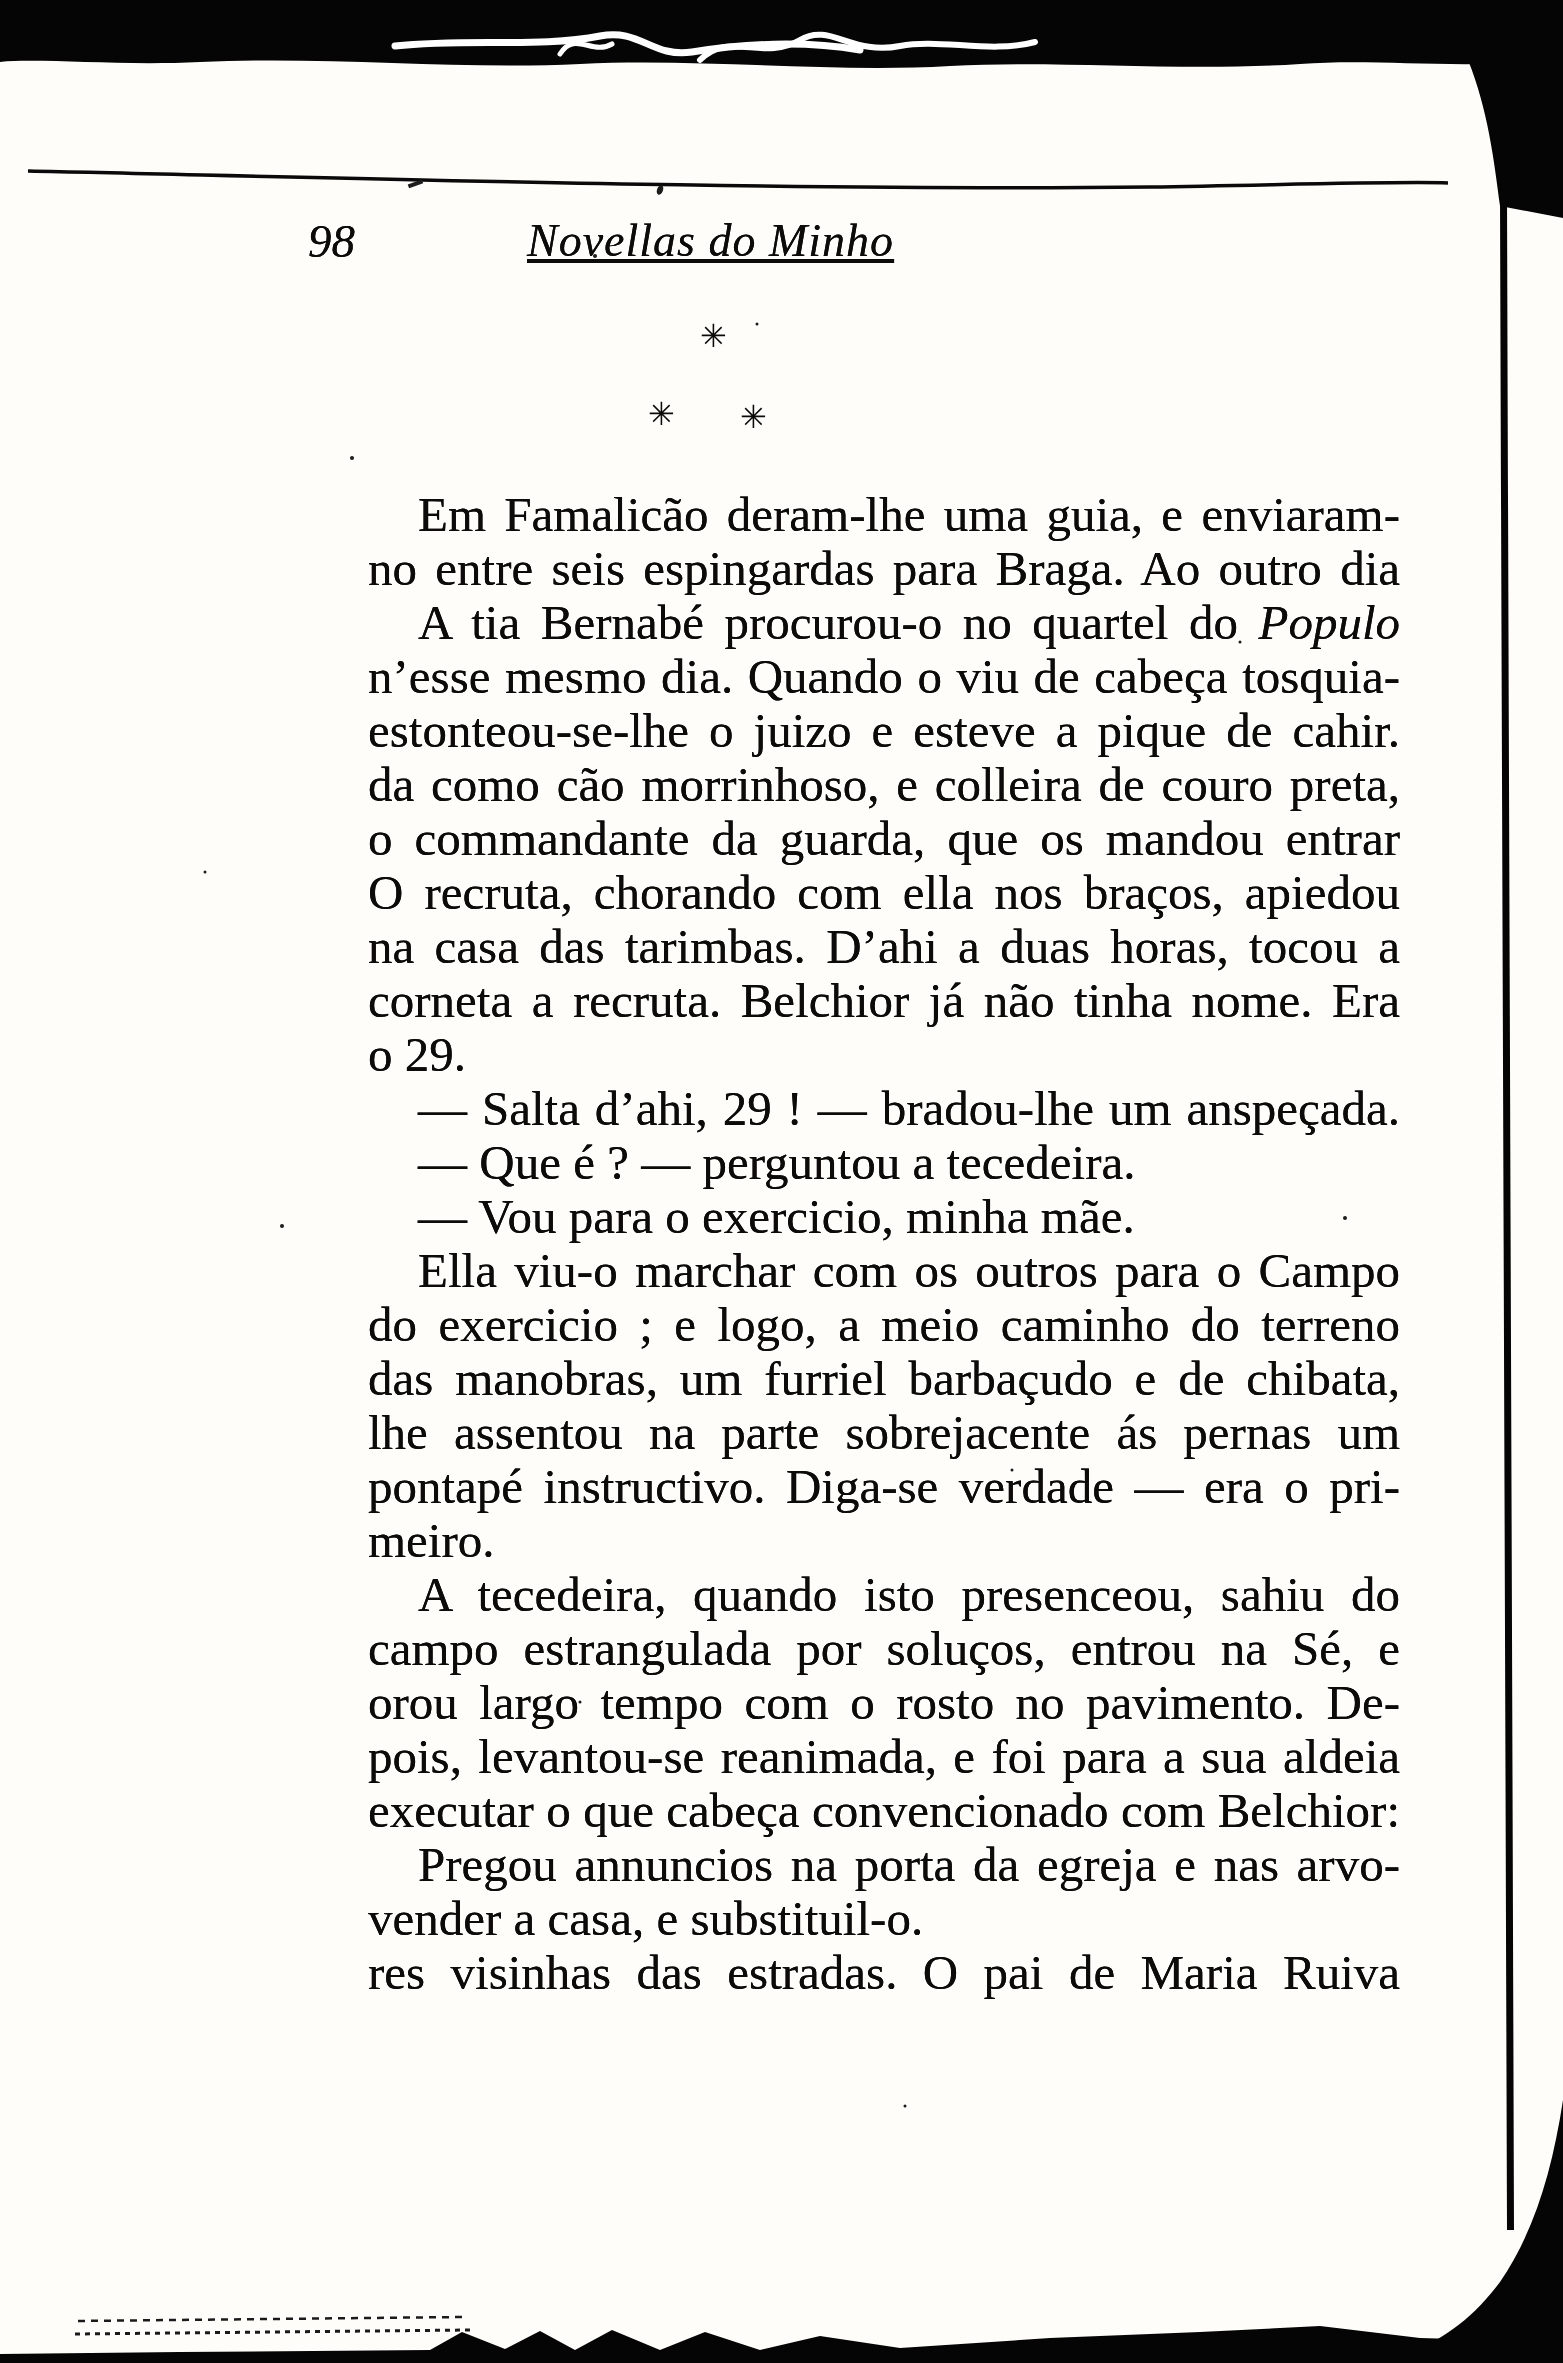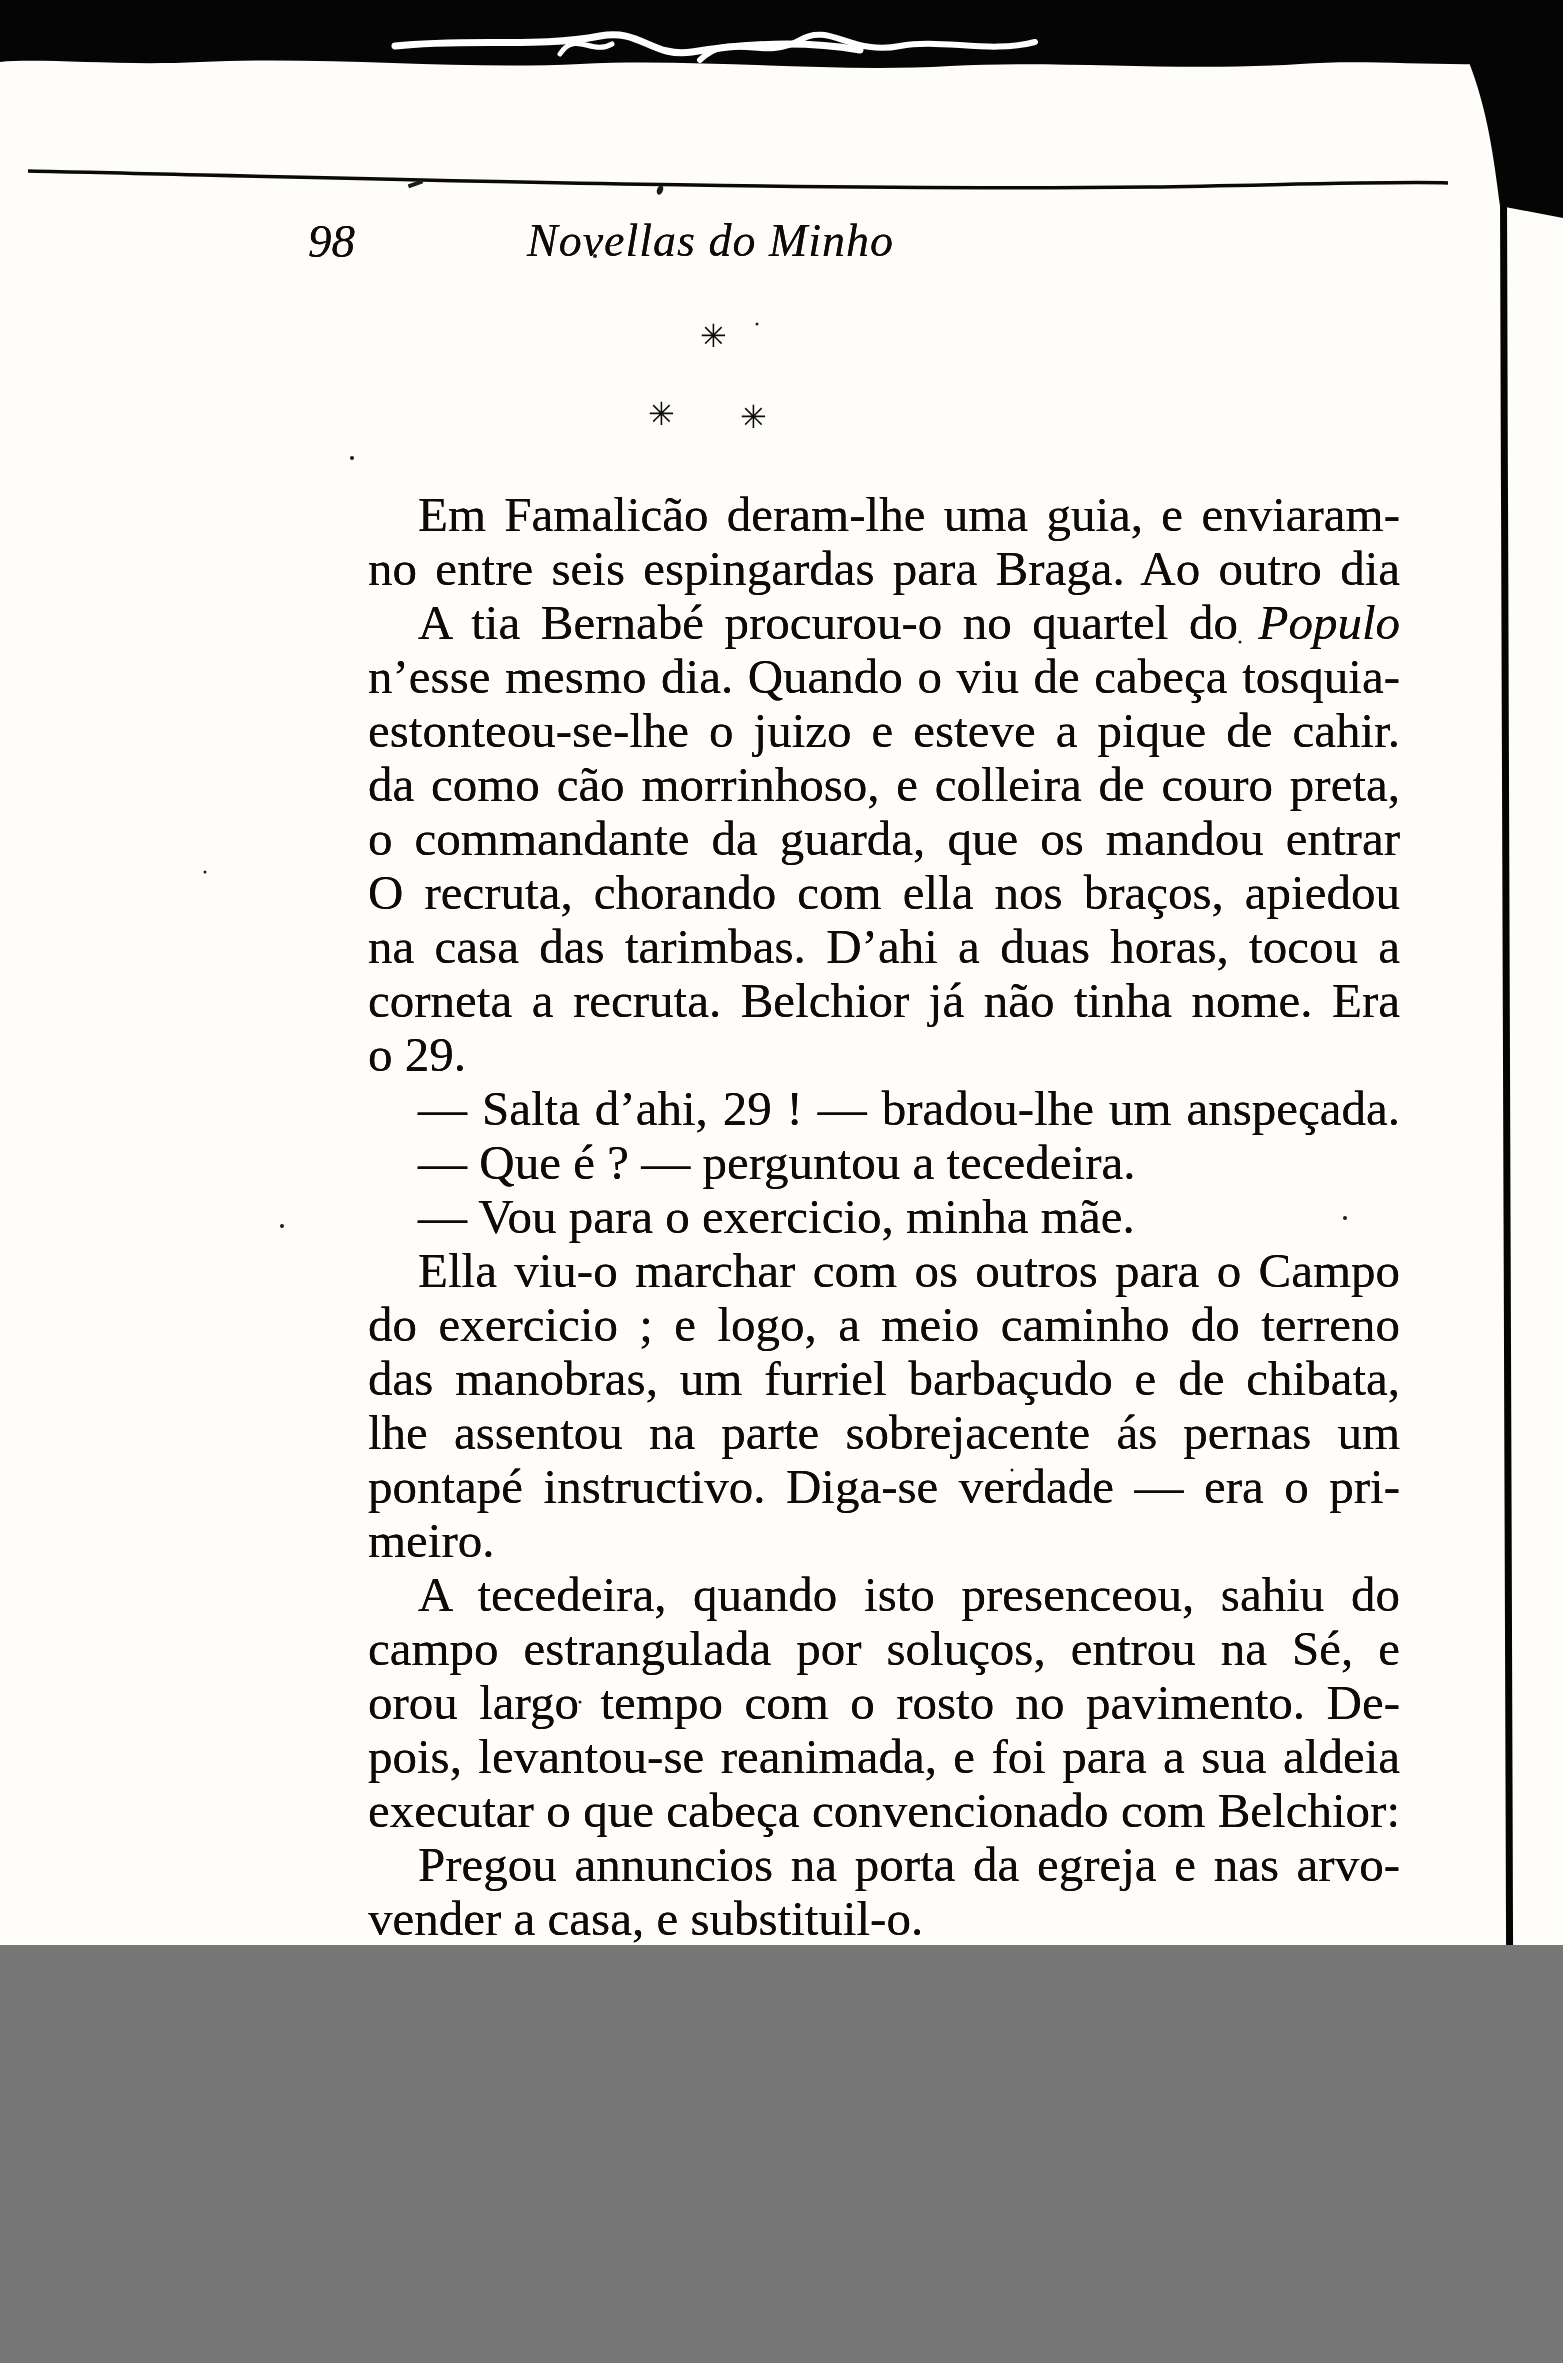--- a/index.html
+++ b/index.html
@@ -1,34 +1,35 @@
 <!DOCTYPE html>
 <html><head>
 <meta charset="utf-8">
 <style>
   html,body{margin:0;padding:0;background:#777;}
   .page{
     position:relative;
-    width:1563px;height:1945px;
+    width:1563px;height:2363px;
     background:#fffdfa;
     overflow:hidden;
     font-family:"Liberation Serif","DejaVu Serif",serif;
     color:#0c0b09;
   }
   
   .page-number{
     position:absolute;left:308px;top:218px;
     font-style:italic;font-size:47px;line-height:1;
     text-shadow:0 0 .5px currentColor;
   }
   .running-title{
     position:absolute;left:527px;top:218px;
     font-style:italic;font-size:46px;line-height:1;
     letter-spacing:1px;
     text-shadow:0 0 .5px currentColor;
+    text-decoration:underline;
   }
   
   .ast{
     position:absolute;
     font-family:"DejaVu Sans",sans-serif;
     font-size:32px;line-height:1;color:#0a0a0a;
   }
   .ast-top{left:700px;top:320px;}
   .ast-left{left:648px;top:398px;}
   .ast-right{left:740px;top:401px;}

